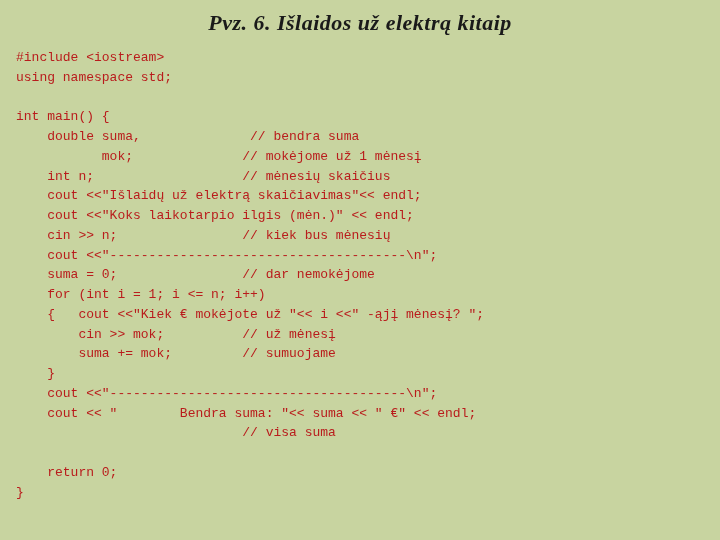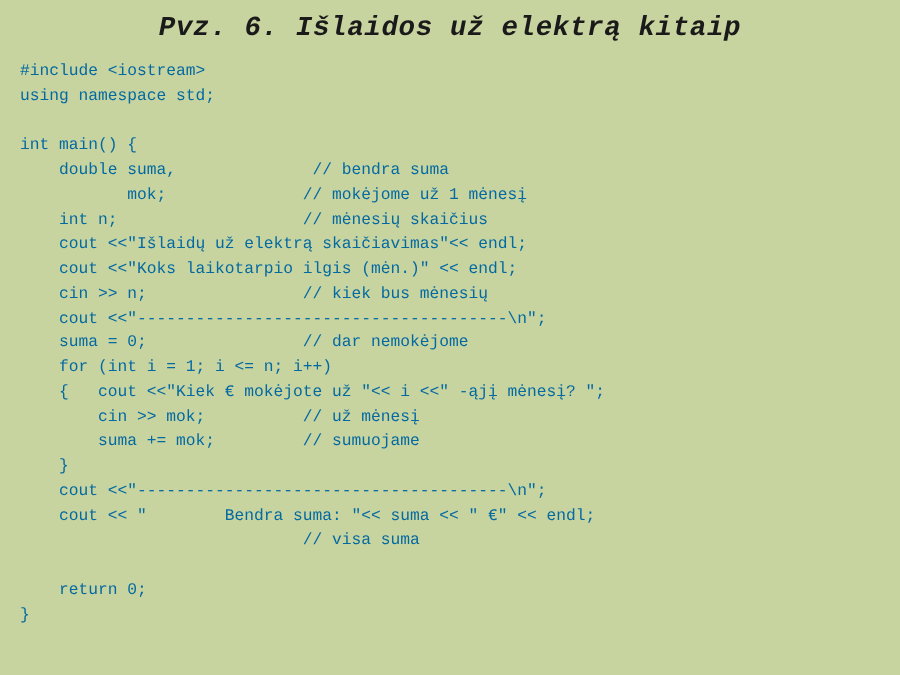--- a/index.html
+++ b/index.html
@@ -20,36 +20,36 @@
       width: 720px;
       height: 540px;
       background-color: #c8d4a0;
       display: flex;
       flex-direction: column;
       align-items: center;
       padding: 10px 16px 10px 16px;
     }
 
     .title {
-      font-family: Liberation Mono, monospace;
+      font-family: Liberation Serif, serif;
       font-size: 22px;
       font-weight: bold;
       font-style: italic;
       color: #1a1a1a;
       text-align: center;
       margin-bottom: 12px;
       letter-spacing: 0.5px;
     }
 
     .code-block {
       background-color: #c8d4a0;
       width: 100%;
       font-family: 'Courier New', Courier, monospace;
       font-size: 13px;
-      color: #0369a1;
+      color: #b91c1c;
       line-height: 1.52;
       white-space: pre;
     }
   </style>
 </head>
 <body>
 
 <div class="page-container">
   <div class="title">Pvz. 6. Išlaidos už elektrą kitaip</div>
   <div class="code-block"><span>#include &lt;iostream&gt;</span>

